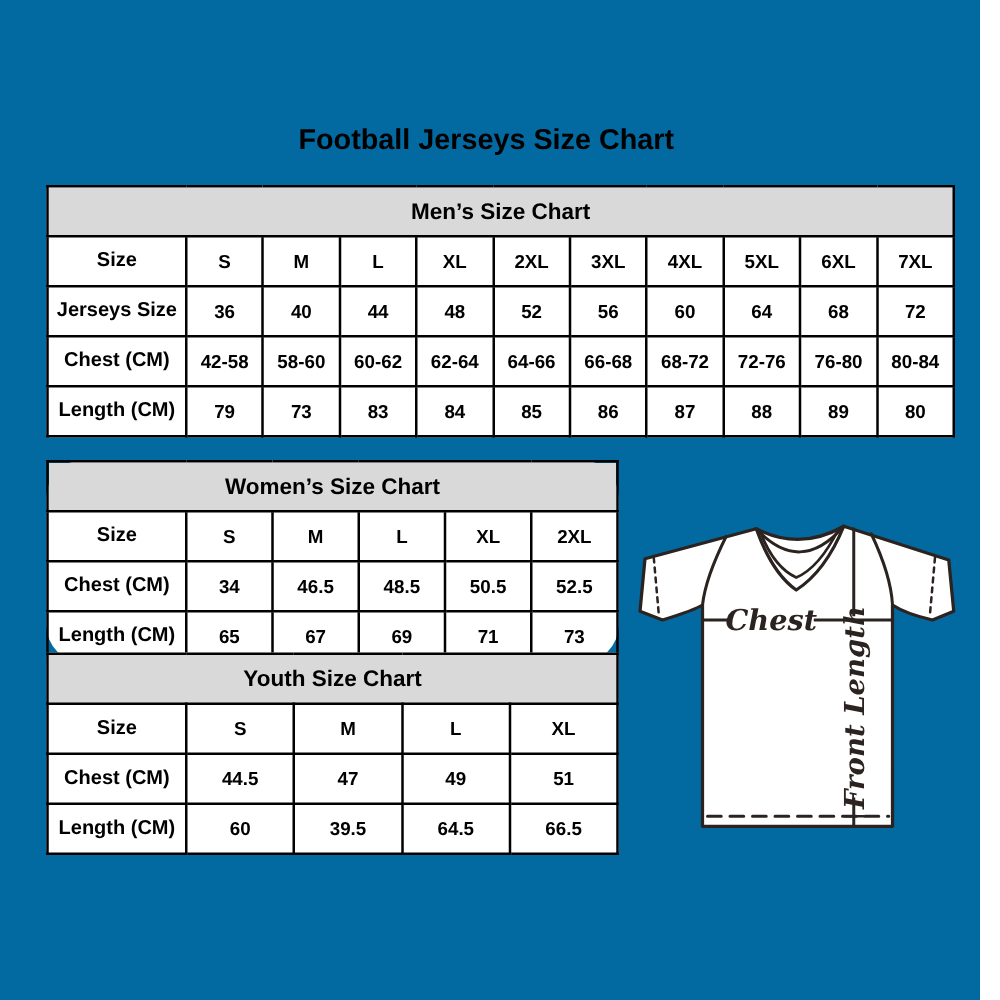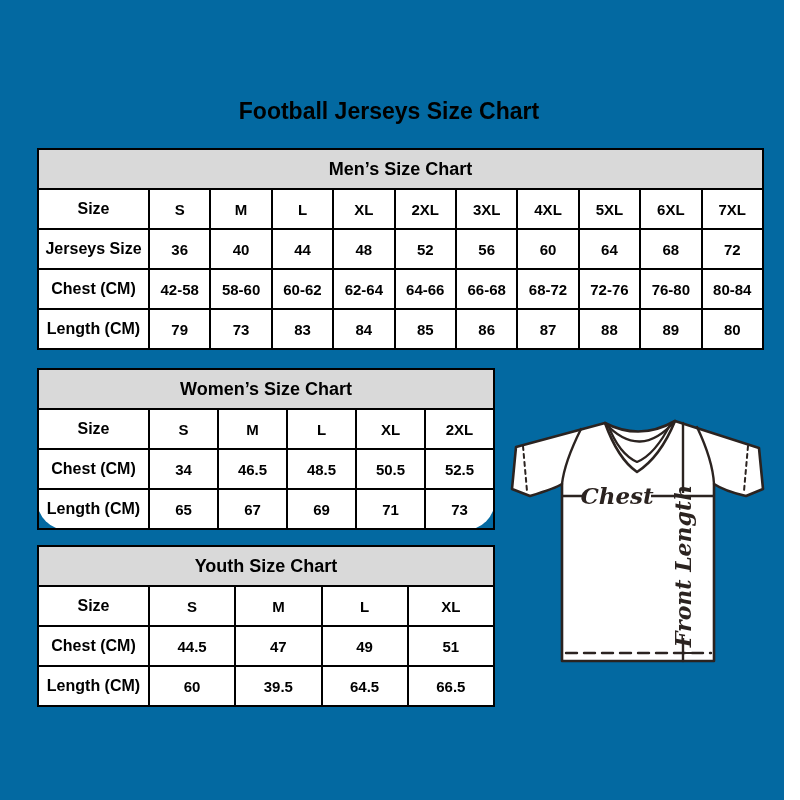--- a/index.html
+++ b/index.html
@@ -31,21 +31,21 @@
     font-weight:bold; color:#000;
     padding:0;
     overflow:hidden; white-space:nowrap;
   }
   .size-table tr { height:40px; }
   .title-cell { background:#d9d9d9; font-size:18px; }
   .label-cell { font-size:16px; }
   .value-cell { font-size:15px; }
   #men-table   { left:37px; top:148px; width:727px; height:200px; }
   #women-table { left:37px; top:368px; width:458px; height:160px;border-radius:30px; }
-  #youth-table { left:37px; top:545px; width:458px; height:160px; }
+  #youth-table { left:37px; top:522px; width:458px; height:160px; }
   #jersey-diagram {
     position:absolute; left:498px; top:408px;
     width:282px; height:268px;
   }
   .diag-text {
     font-family:"DejaVu Serif", serif;
     font-style:italic; font-weight:bold;
   }
 </style>
 </head>

